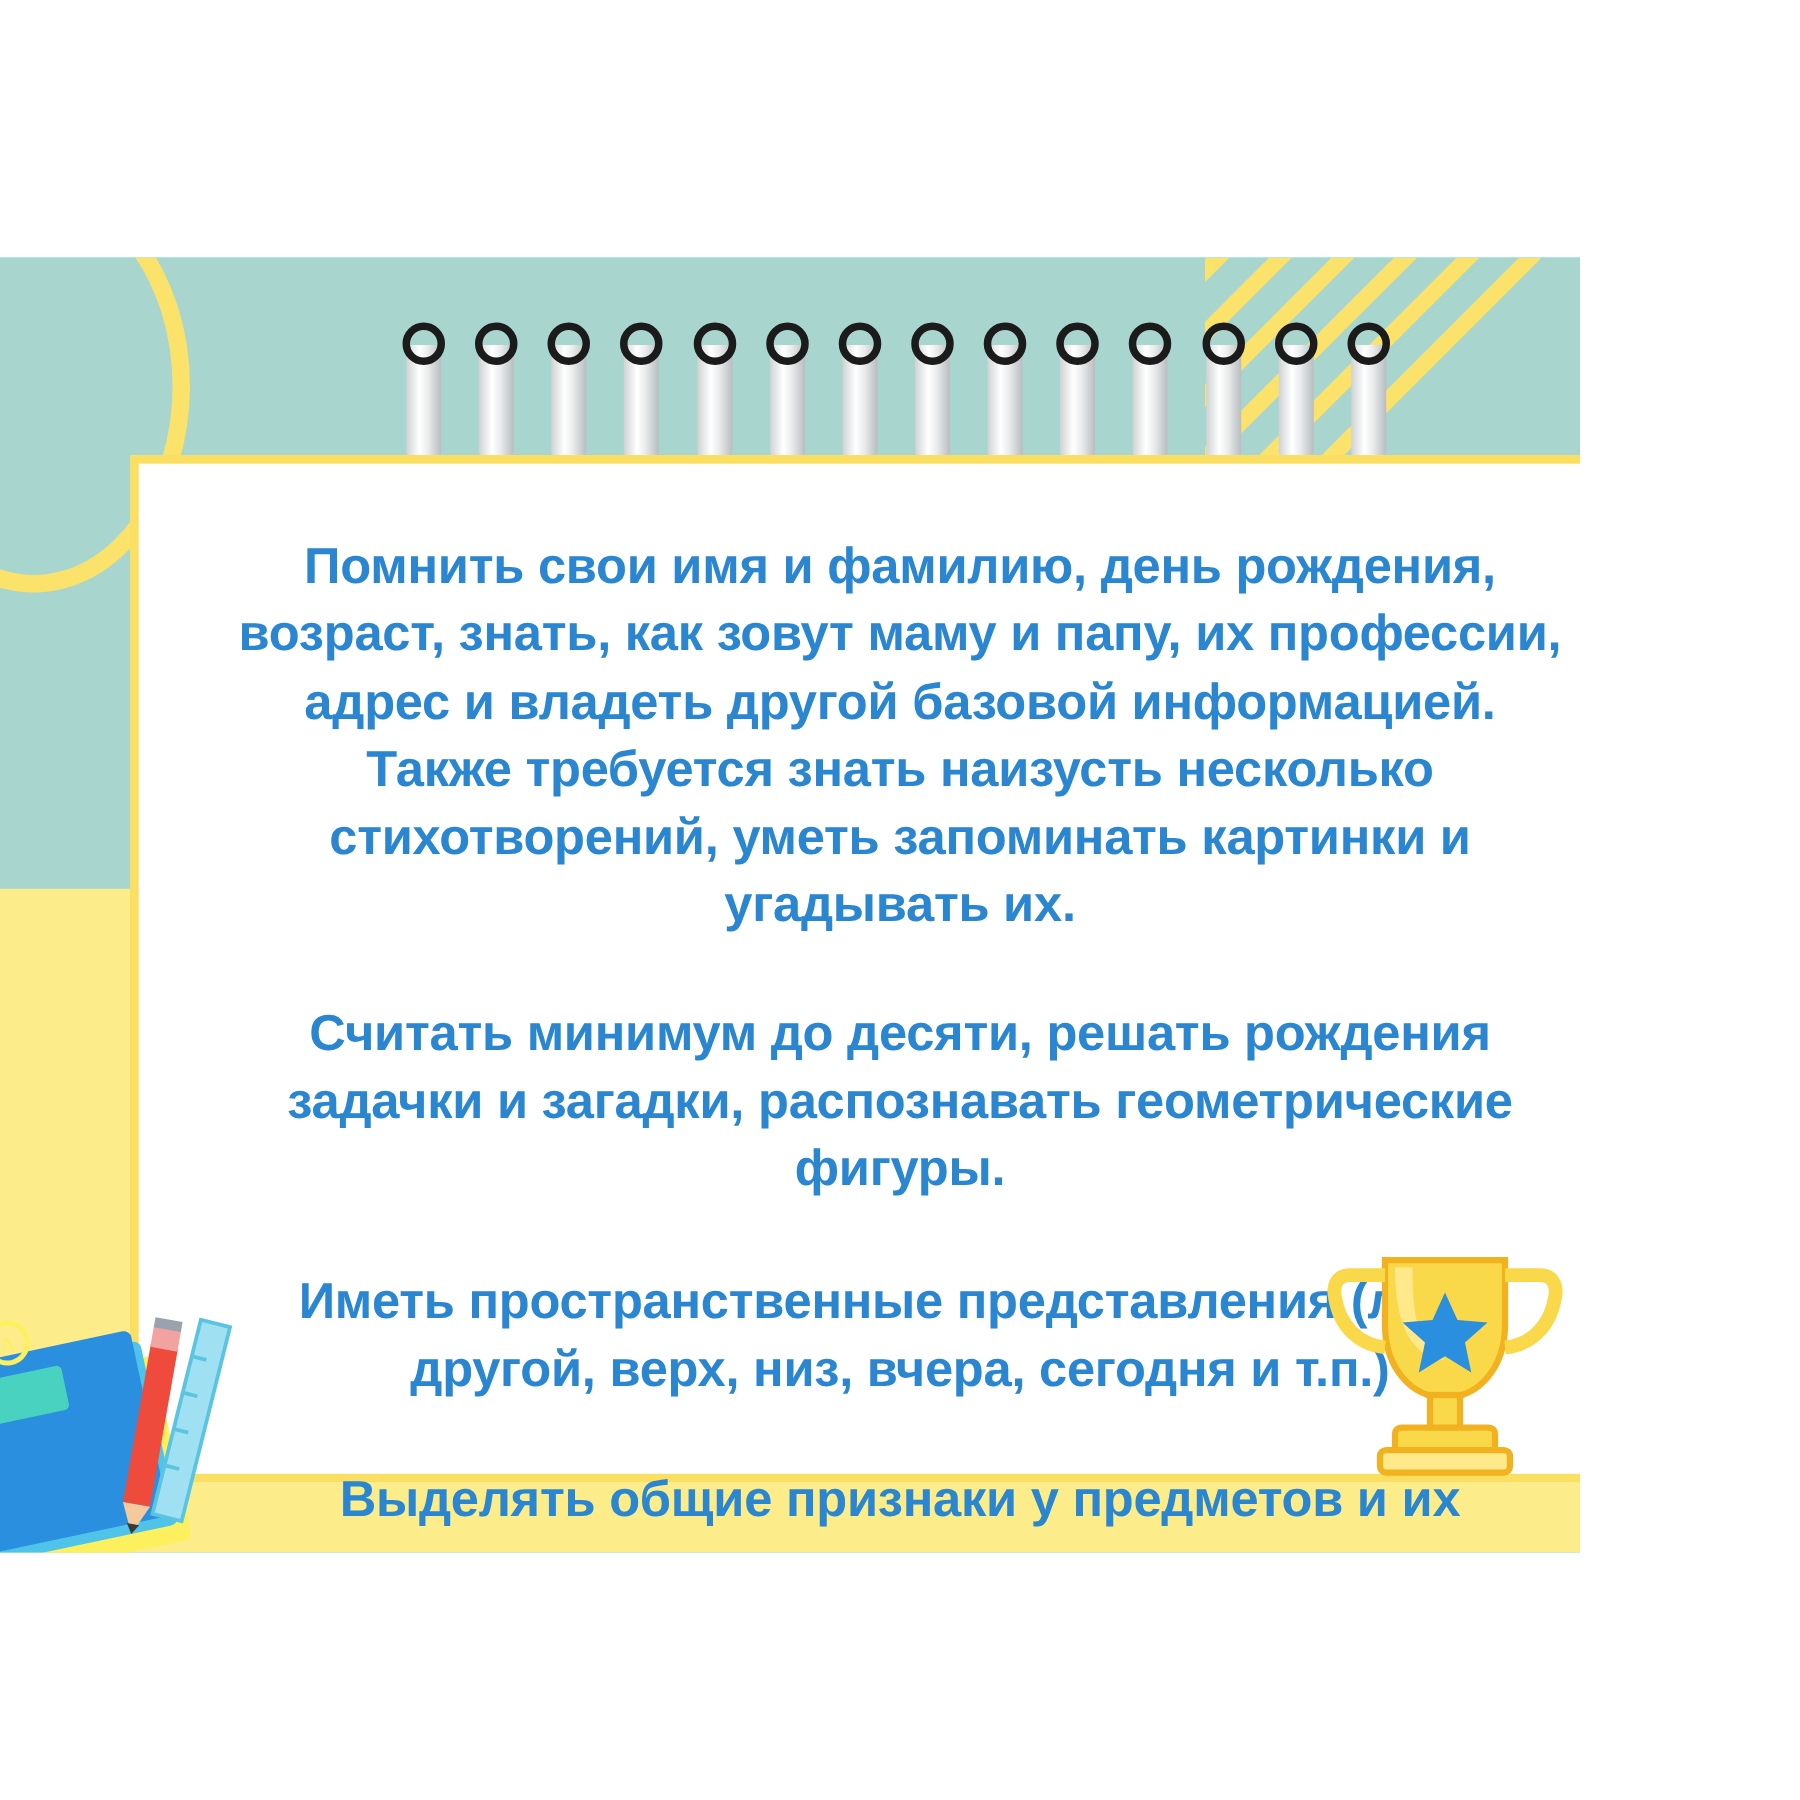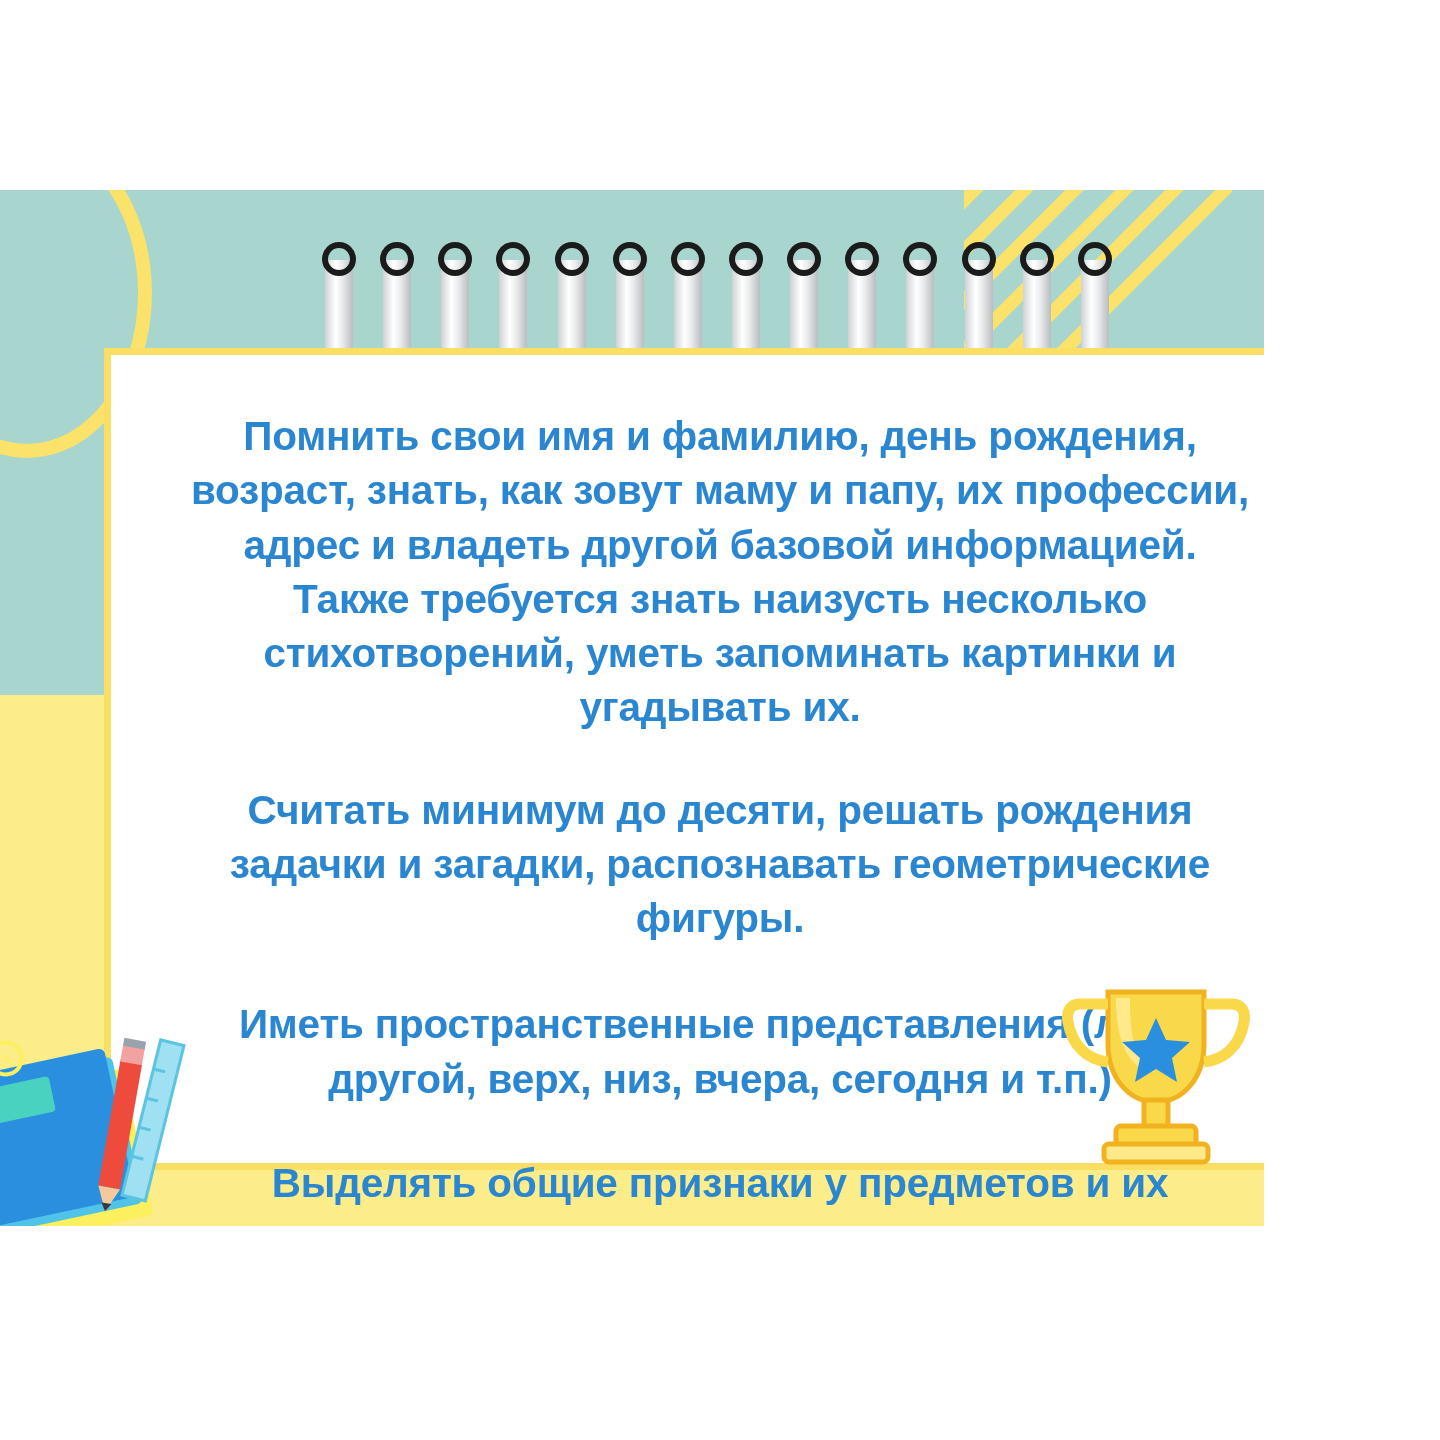--- a/index.html
+++ b/index.html
@@ -11,21 +11,21 @@
     width: 1440px;
     height: 1440px;
     font-family: "Liberation Sans", sans-serif;
     overflow: hidden;
   }
 
   
   .slide {
     position: absolute;
     left: 0;
-    top: 190px;
+    top: 206px;
     width: 1264px;
     height: 1036px;
     overflow: hidden;
     background: #5eead4;
   }
 
   
   .bg-top {
     position: absolute;
     left: 0; top: 0;

